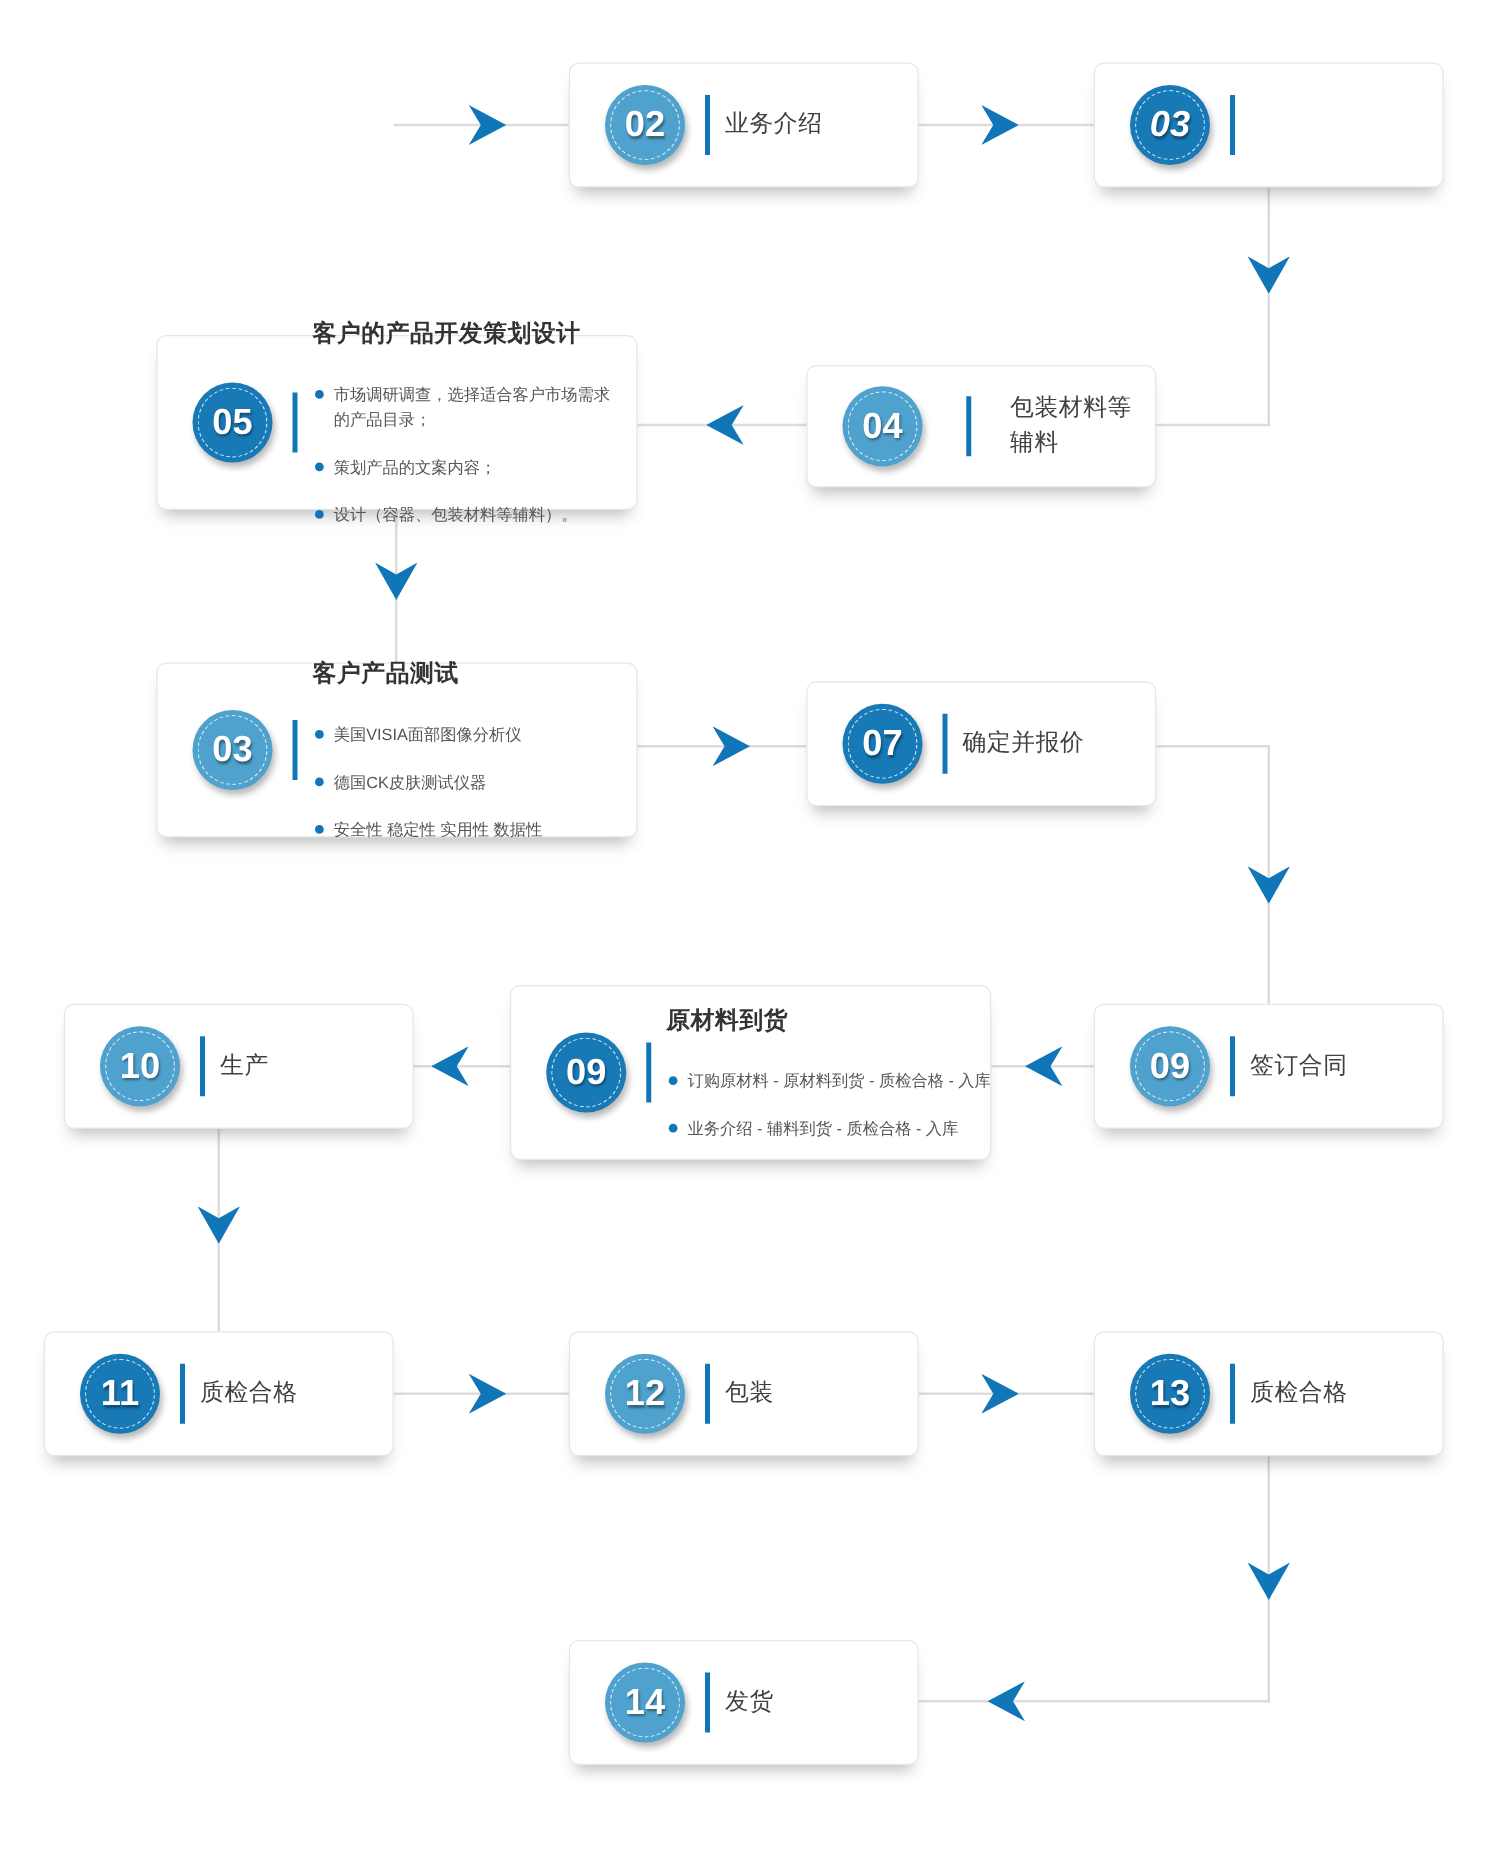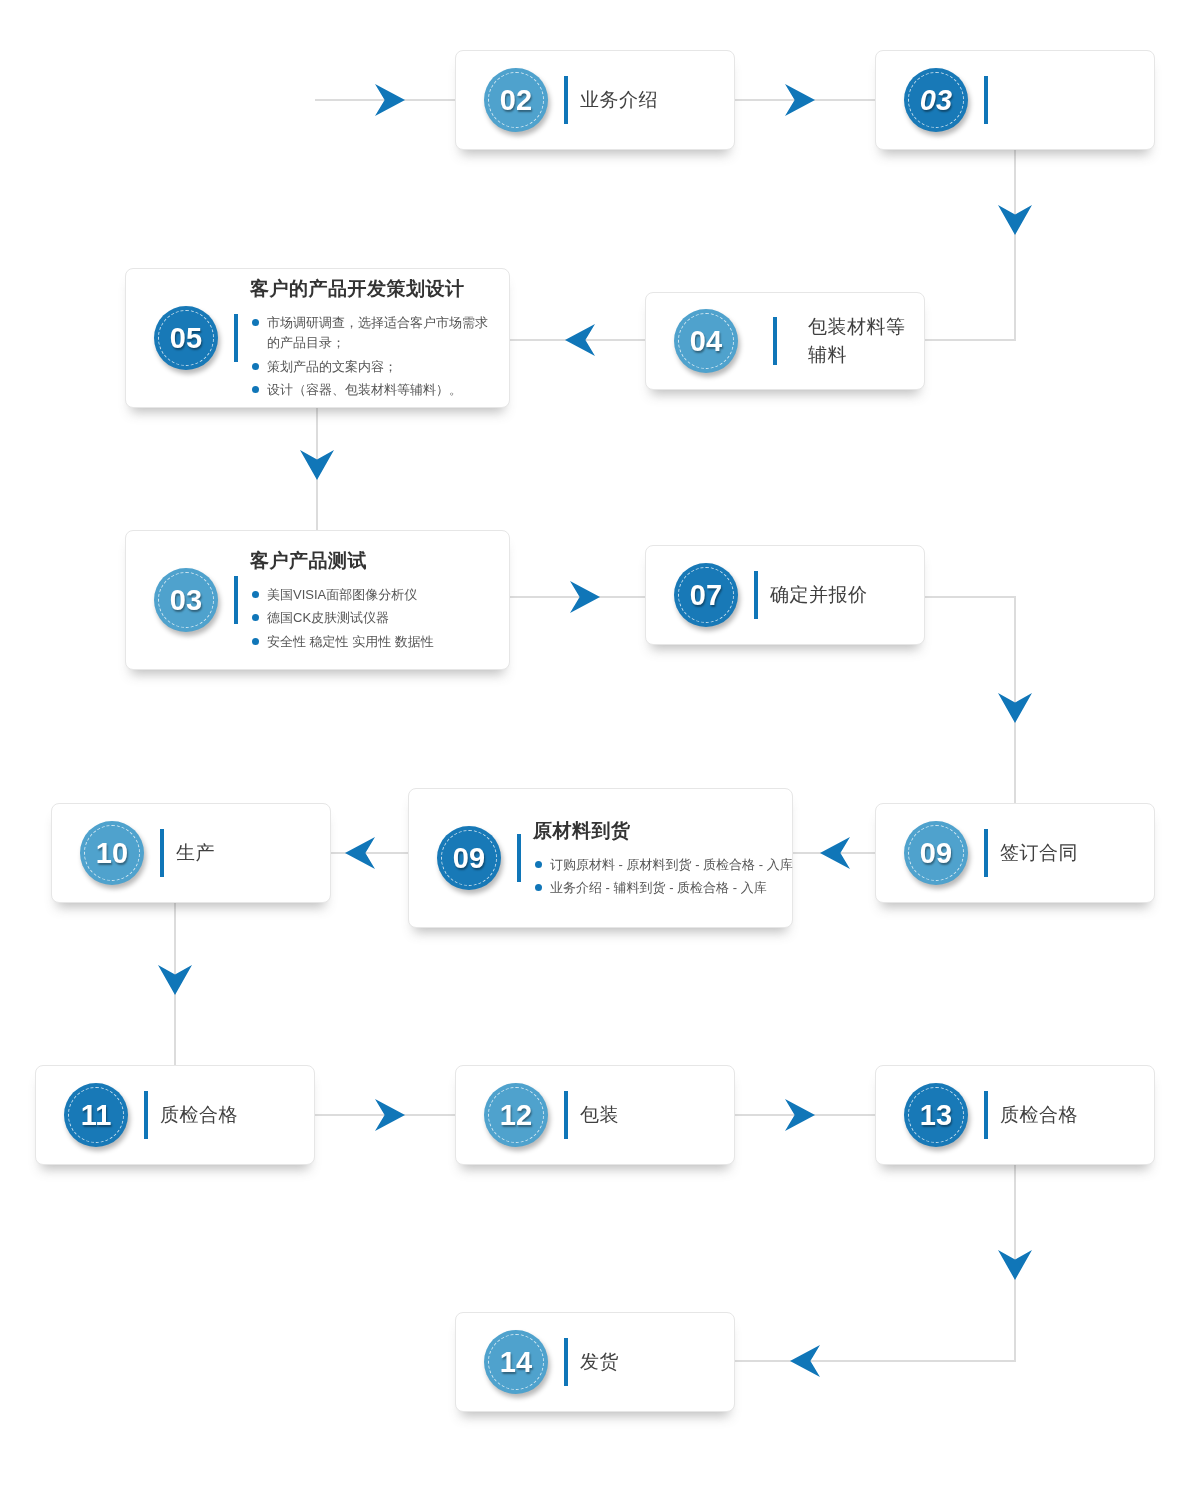--- a/index.html
+++ b/index.html
@@ -45,21 +45,21 @@
   }
   .label{
     font-size:19px;color:#404040;line-height:1.45;letter-spacing:0.5px;
     padding-right:18px;
   }
   .content{
     display:flex;flex-direction:column;justify-content:center;
     padding-right:20px;min-width:0;
   }
   .title{font-size:19px;font-weight:bold;color:#333;margin-bottom:8px;letter-spacing:0.5px;}
-  .bullet{display:flex;align-items:flex-start;margin-top:3px;}
+  .bullet{display:flex;align-items:flex-start;margin-top:18px;}
   .dot{flex:0 0 auto;width:7px;height:7px;border-radius:50%;background:var(--accent);margin:6px 8px 0 2px;}
   .btext{font-size:13px;color:#555;line-height:1.55;}
 
   
   .hline,.vline{position:absolute;background:var(--line);}
   .hline{height:2px;}
   .vline{width:2px;}
 
   .ar{position:absolute;background:var(--accent);}
   .ar-r{width:30px;height:32px;clip-path:polygon(0 0,32% 50%,0 100%,100% 50%);}

